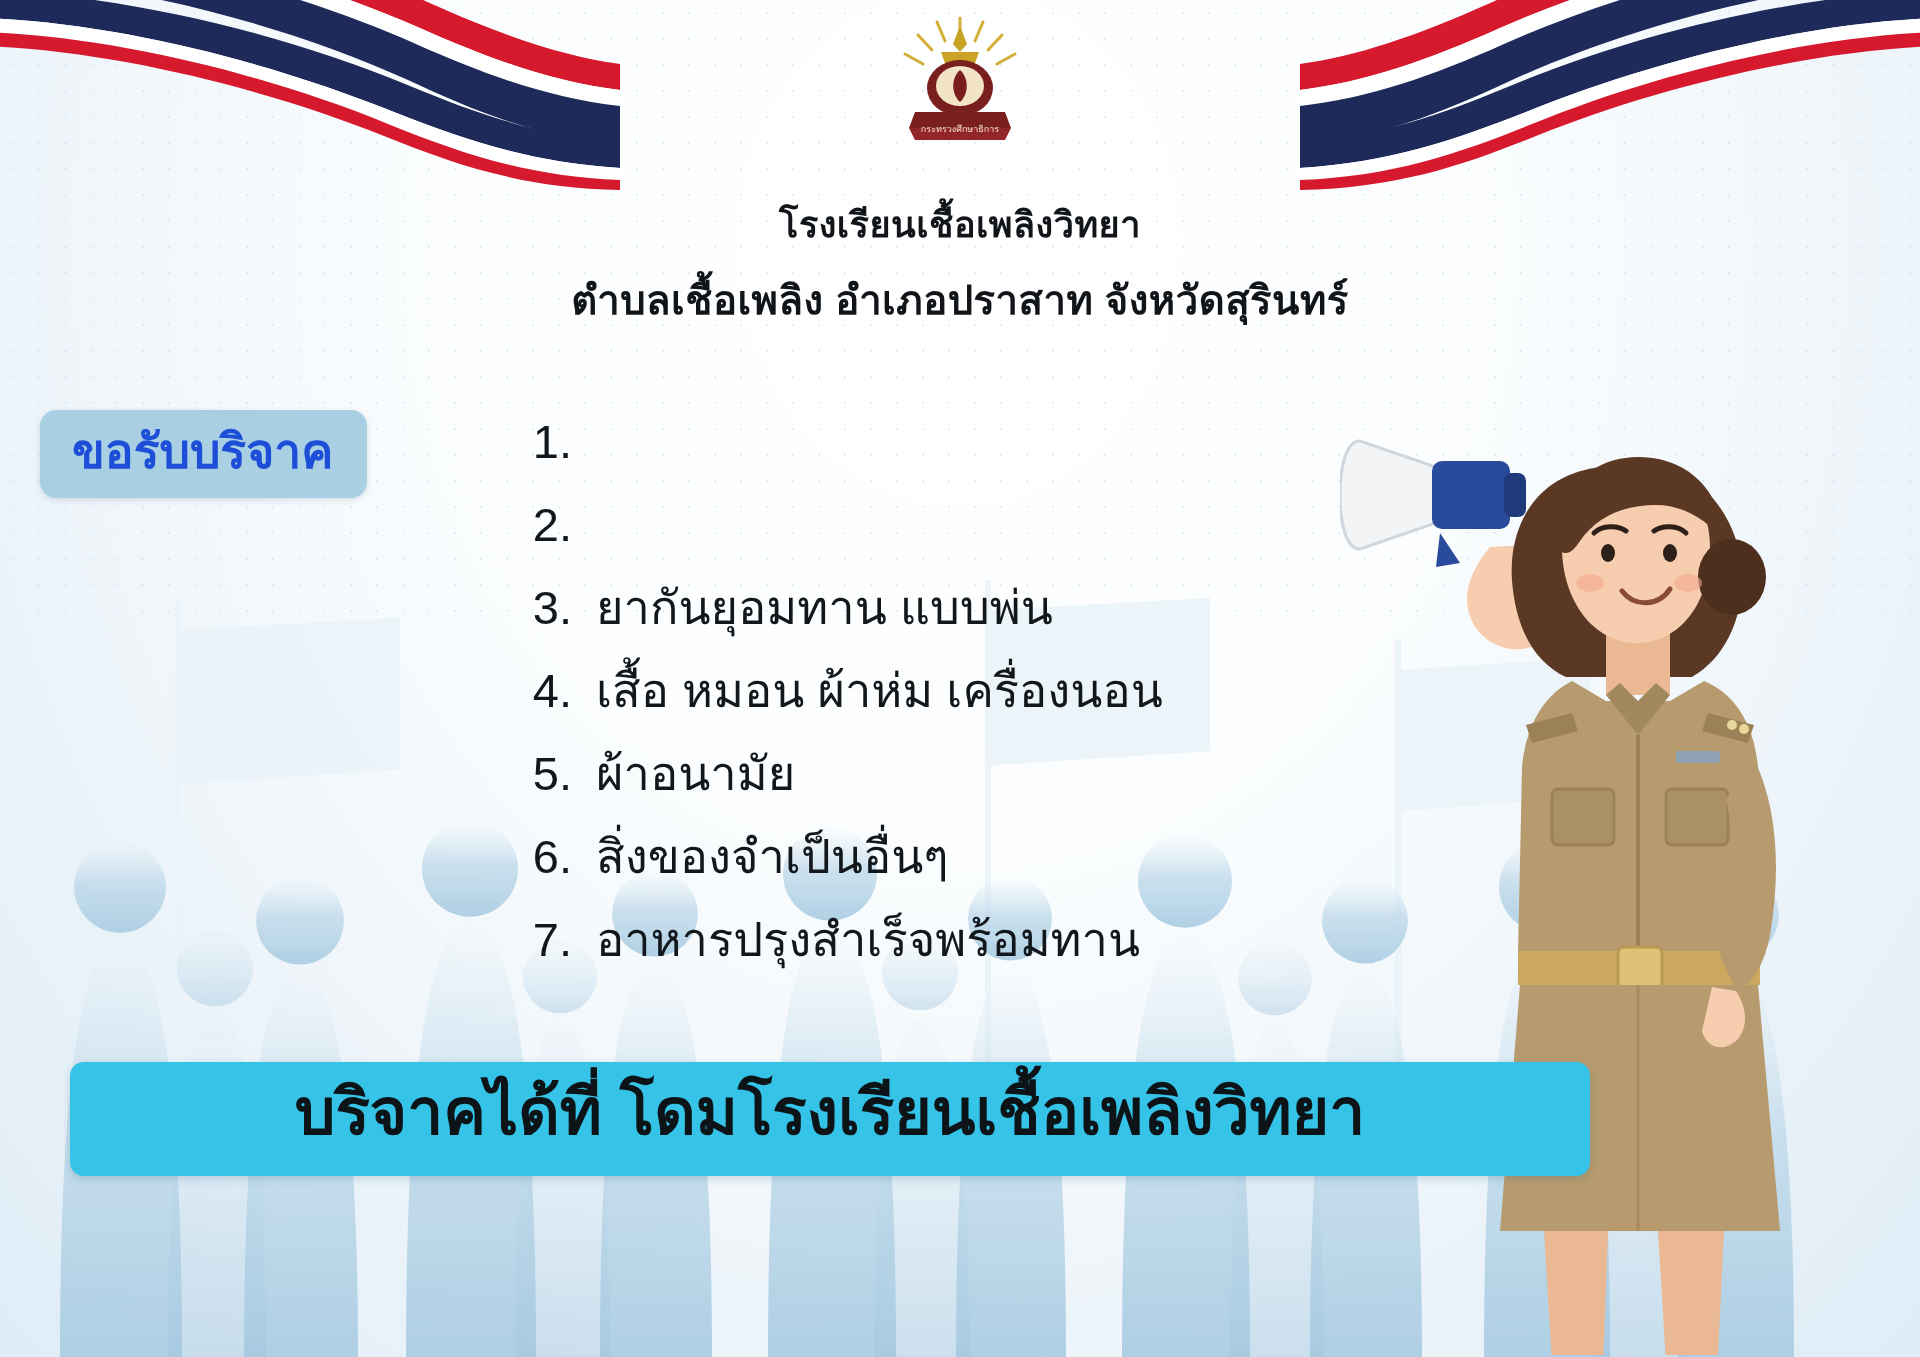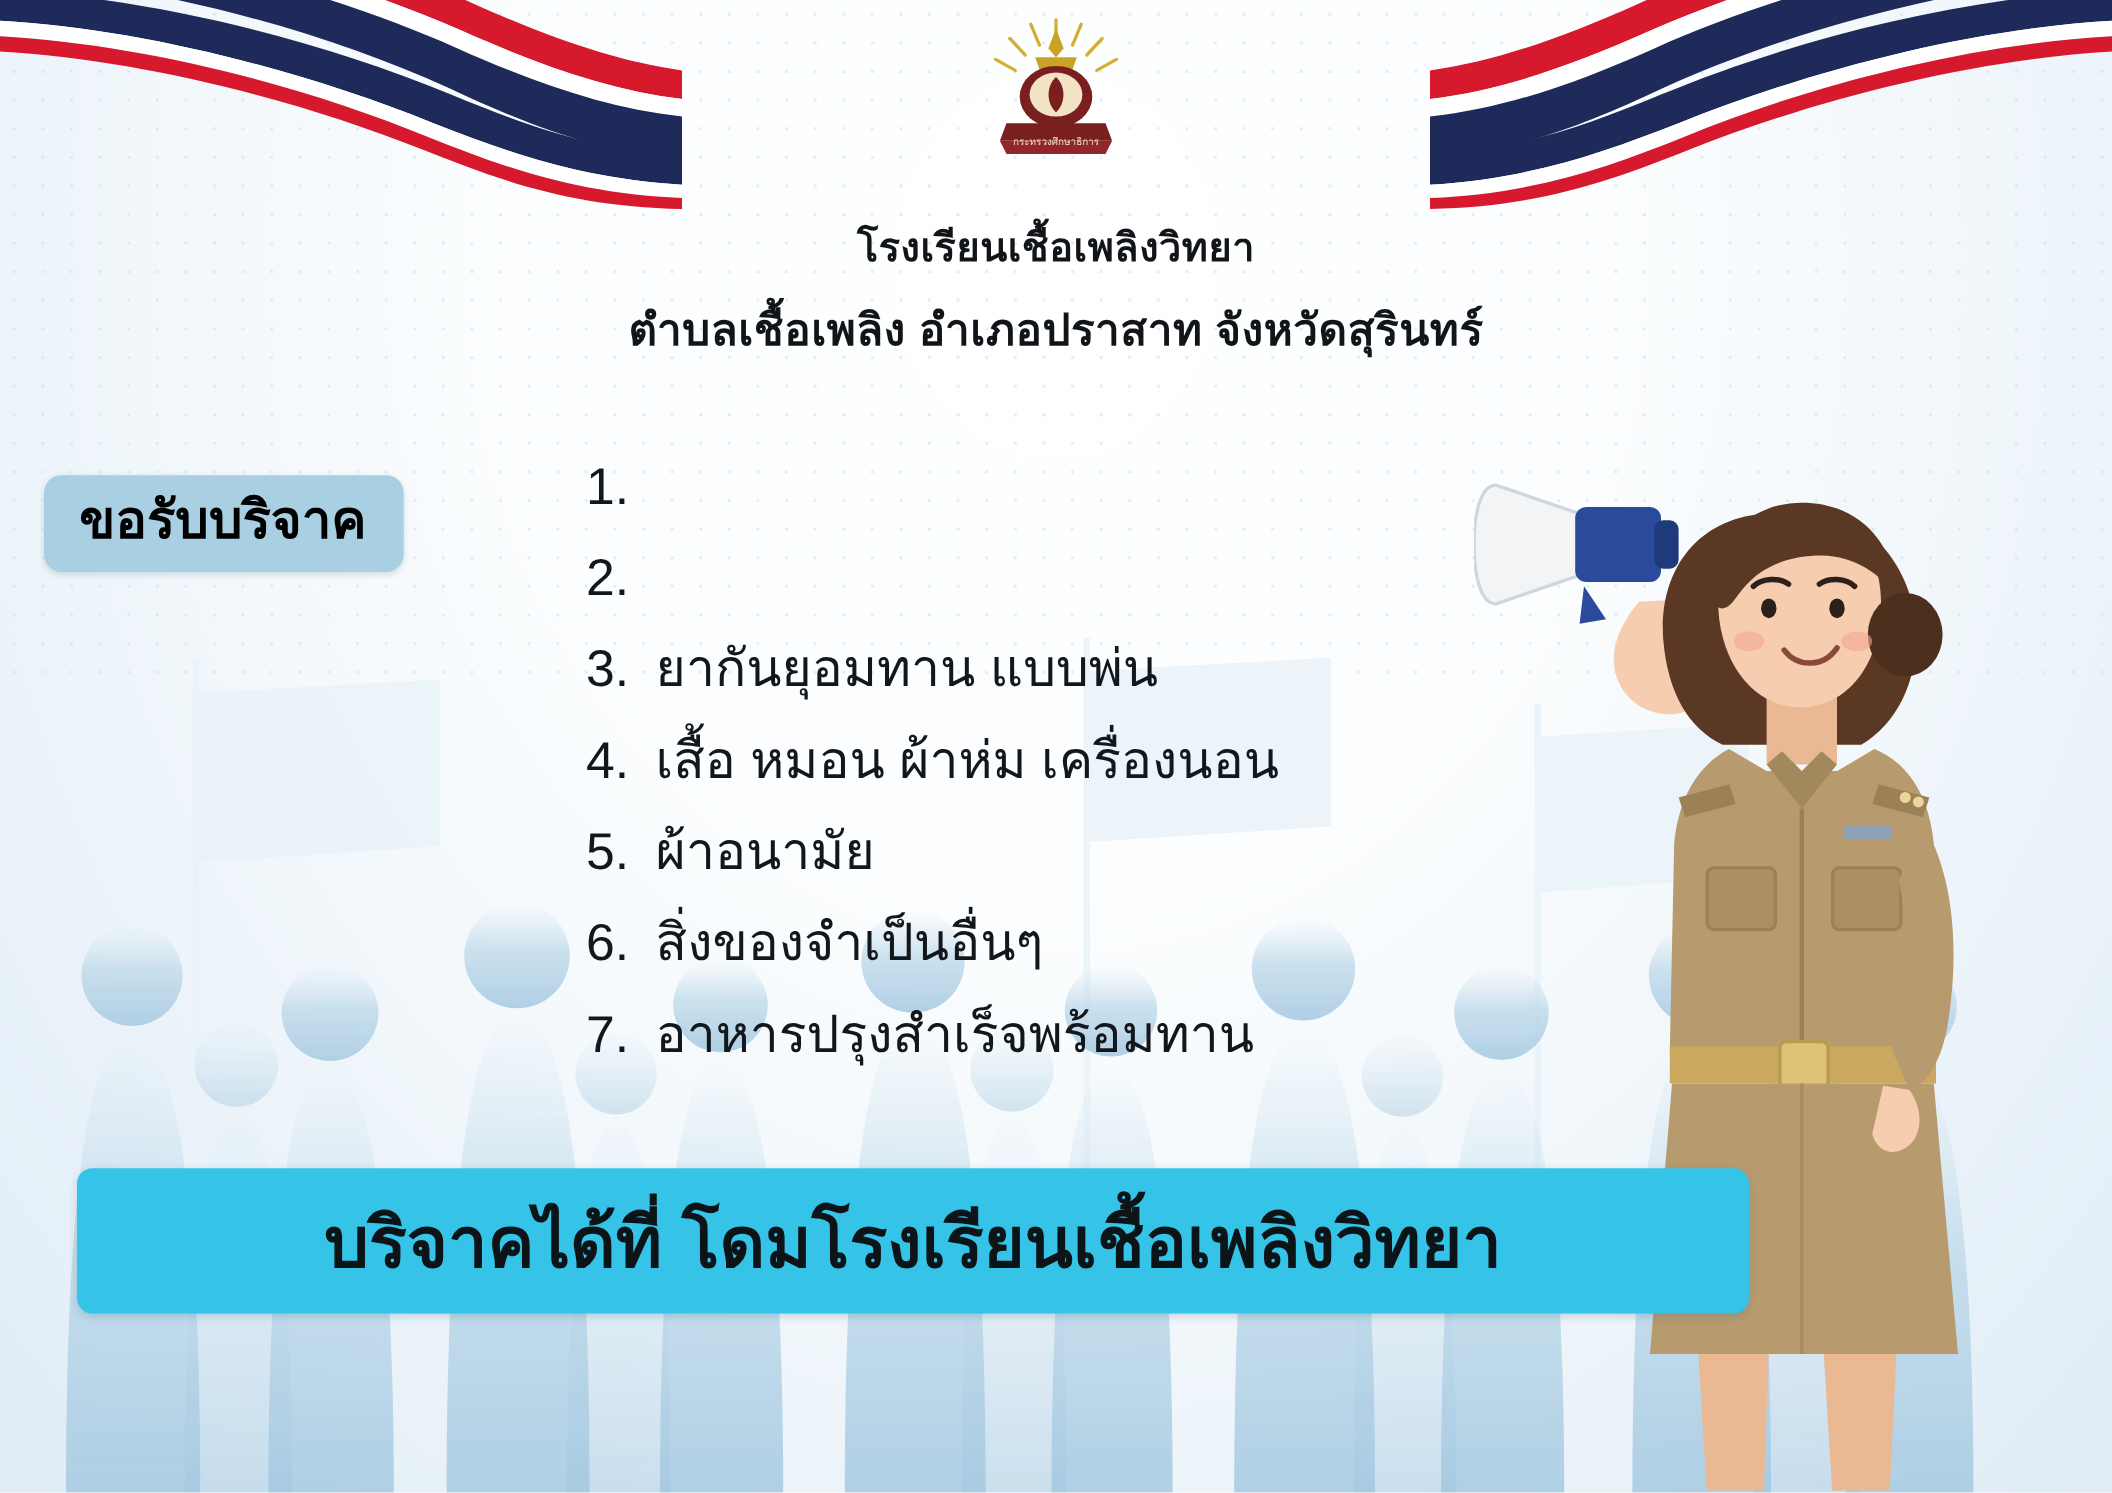--- a/index.html
+++ b/index.html
@@ -43,26 +43,26 @@
     color:#111418;font-weight:bold;
     font-family:"Liberation Sans","DejaVu Sans",sans-serif;
     letter-spacing:.5px;
     white-space:nowrap;
   }
   #title{ top:196px; font-size:36px; }
   #subtitle{ top:268px; font-size:40px; }
 
   
   #ask-badge{
-    position:absolute;left:40px;top:432px;
+    position:absolute;left:40px;top:410px;
     background:#a9cfe3;
     border-radius:16px 16px 16px 16px;
     padding:18px 34px 22px 32px;
     box-shadow:0 2px 6px rgba(60,90,120,.18);
-    font-size:48px;font-weight:bold;color:#000000;
+    font-size:48px;font-weight:bold;color:#1d4ed8;
     line-height:1;
     white-space:nowrap;
   }
 
   
   #items{
     position:absolute;left:500px;top:418px;
     width:900px;
   }
   .item{
@@ -80,21 +80,21 @@
   }
   .item .txt{font-weight:normal;}
 
   
   #banner{
     position:absolute;left:70px;top:1062px;
     width:1500px;
     background:#36c3e8;
     border-radius:14px;
     text-align:center;
-    padding:36px 10px 32px 10px;
+    padding:18px 10px 32px 10px;
     box-shadow:0 3px 8px rgba(30,90,120,.2);
   }
   #banner .btxt{
     color:#0d1418;font-weight:bold;font-size:64px;line-height:1;
     white-space:nowrap;
   }
 
   
   #officer{position:absolute;right:20px;top:395px;pointer-events:none;}
 </style>

